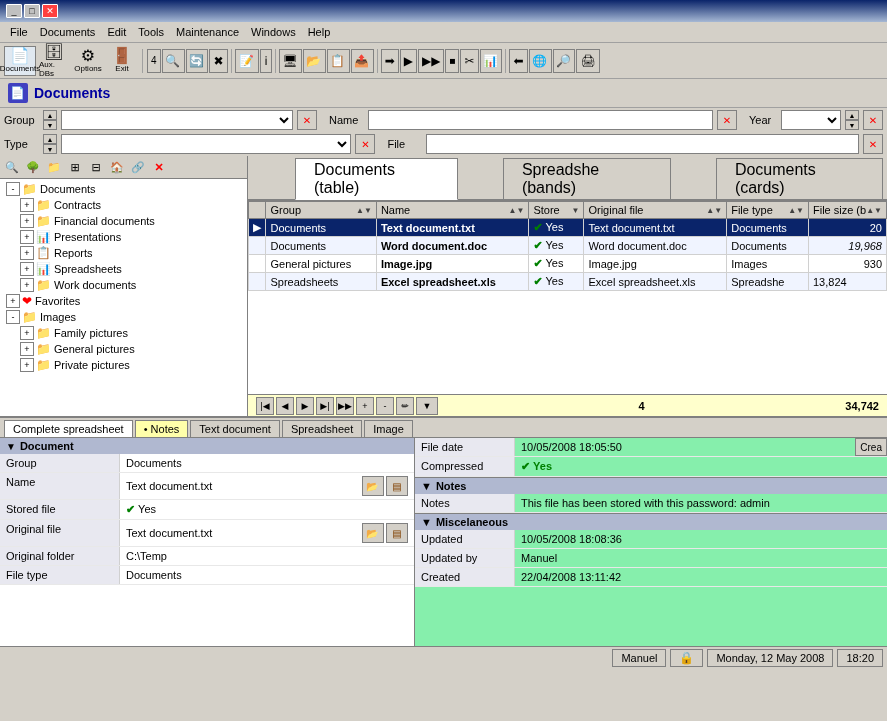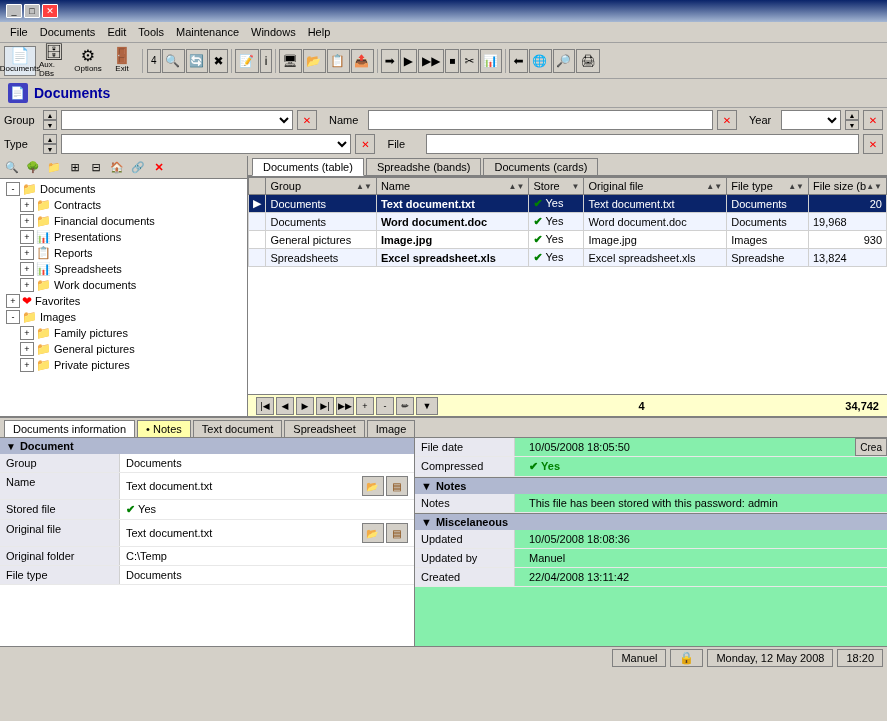--- a/index.html
+++ b/index.html
@@ -45,21 +45,21 @@
     .tree-item { display: flex; align-items: center; padding: 1px 0; cursor: pointer; white-space: nowrap; }
     .tree-expander { width: 14px; height: 14px; border: 1px solid #808080; background: white; font-size: 9px; display: inline-flex; align-items: center; justify-content: center; margin-right: 2px; cursor: pointer; }
     .tree-icon { margin-right: 3px; font-size: 12px; }
     .tree-label { font-size: 11px; }
 
     
     #right-pane { flex: 1; display: flex; flex-direction: column; overflow: hidden; }
 
     
     .tab-bar { display: flex; background: #d4d0c8; border-bottom: 2px solid #808080; padding: 2px 4px 0; gap: 2px; }
-    .tab { padding: 2px 10px; border: 1px solid #808080; background: #d4d0c8; cursor: pointer; font-size: 11px; border-bottom: none; }
+    .tab { padding: 2px 18px; border: 1px solid #808080; background: #d4d0c8; cursor: pointer; font-size: 16px; border-bottom: none; margin-left: 43px; }
     .tab.active { background: white; border-bottom: 1px solid white; margin-bottom: -1px; z-index: 1; }
 
     
     #table-area { flex: 1; overflow: auto; background: white; }
     table { width: 100%; border-collapse: collapse; font-size: 11px; }
     thead tr { background: #d4d0c8; }
     th { border: 1px solid #808080; padding: 2px 4px; text-align: left; white-space: nowrap; font-weight: normal; cursor: pointer; }
     .th-inner { display: flex; align-items: center; justify-content: space-between; }
     td { border: 1px solid #d0d0d0; padding: 2px 4px; }
     tr:nth-child(even) { background: #f0f4ff; }
@@ -85,21 +85,21 @@
     .info-row { display: flex; border-bottom: 1px solid #e8e8e8; }
     .info-label { width: 120px; padding: 3px 6px; background: #e8e8f0; border-right: 1px solid #d0d0d0; font-size: 11px; }
     .info-value { flex: 1; padding: 3px 6px; font-size: 11px; display: flex; align-items: center; justify-content: space-between; }
     .info-btn { width: 22px; height: 20px; border: 1px solid #808080; background: #d4d0c8; cursor: pointer; display: flex; align-items: center; justify-content: center; font-size: 10px; color: #804000; }
 
     
     .info-right { flex: 1; background: #86efac; overflow-y: auto; }
     .info-section-header2 { background: #b0b8d0; padding: 2px 6px; font-weight: bold; display: flex; align-items: center; gap: 4px; border-top: 1px solid #808080; }
     .info-row2 { display: flex; border-bottom: 1px solid #e8e8e8; }
     .info-label2 { width: 100px; padding: 3px 6px; background: #e8e8f0; border-right: 1px solid #d0d0d0; font-size: 11px; }
-    .info-value2 { flex: 1; padding: 3px 14px; font-size: 11px; }
+    .info-value2 { flex: 1; padding: 3px 6px; font-size: 11px; }
 
     
     #status-bar { height: 22px; background: #d4d0c8; border-top: 1px solid #808080; display: flex; align-items: center; justify-content: flex-end; padding: 0 4px; gap: 4px; }
     .status-item { padding: 1px 8px; border: 1px solid #808080; background: #d4d0c8; font-size: 11px; height: 18px; display: flex; align-items: center; }
     .status-lock { font-size: 12px; }
     .sort-arrow { font-size: 8px; color: #404040; }
   </style>
 </head>
 <body>
 
@@ -367,21 +367,21 @@
               <td>Documents</td>
               <td style="text-align: right;">20</td>
             </tr>
             <tr>
               <td></td>
               <td>Documents</td>
               <td style="font-weight: bold;">Word document.doc</td>
               <td><span style="color:green;font-weight:bold;">✔</span> Yes</td>
               <td>Word document.doc</td>
               <td>Documents</td>
-              <td style="text-align: left;">19,968</td>
+              <td style="text-align: right; font-style: italic;">19,968</td>
             </tr>
             <tr>
               <td></td>
               <td>General pictures</td>
               <td style="font-weight: bold;">Image.jpg</td>
               <td><span style="color:green;font-weight:bold;">✔</span> Yes</td>
               <td>Image.jpg</td>
               <td>Images</td>
               <td style="text-align: right;">930</td>
             </tr>
@@ -411,21 +411,21 @@
         <button class="nav-btn" style="width:22px;">▼</button>
       </div>
       <span style="font-weight:bold;">4</span>
       <span style="font-weight:bold;">34,742</span>
     </div>
   </div>
 </div>
 
 <div id="bottom-panel">
   <div class="bottom-tabs">
-    <div class="bottom-tab active">Documents information</div>
+    <div class="bottom-tab active">Complete spreadsheet</div>
     <div class="bottom-tab" style="background:#ffffaa;">• Notes</div>
     <div class="bottom-tab">Text document</div>
     <div class="bottom-tab">Spreadsheet</div>
     <div class="bottom-tab">Image</div>
   </div>
 
   <div class="bottom-content">
 
     <div class="info-left">
       <div class="info-section-header">

